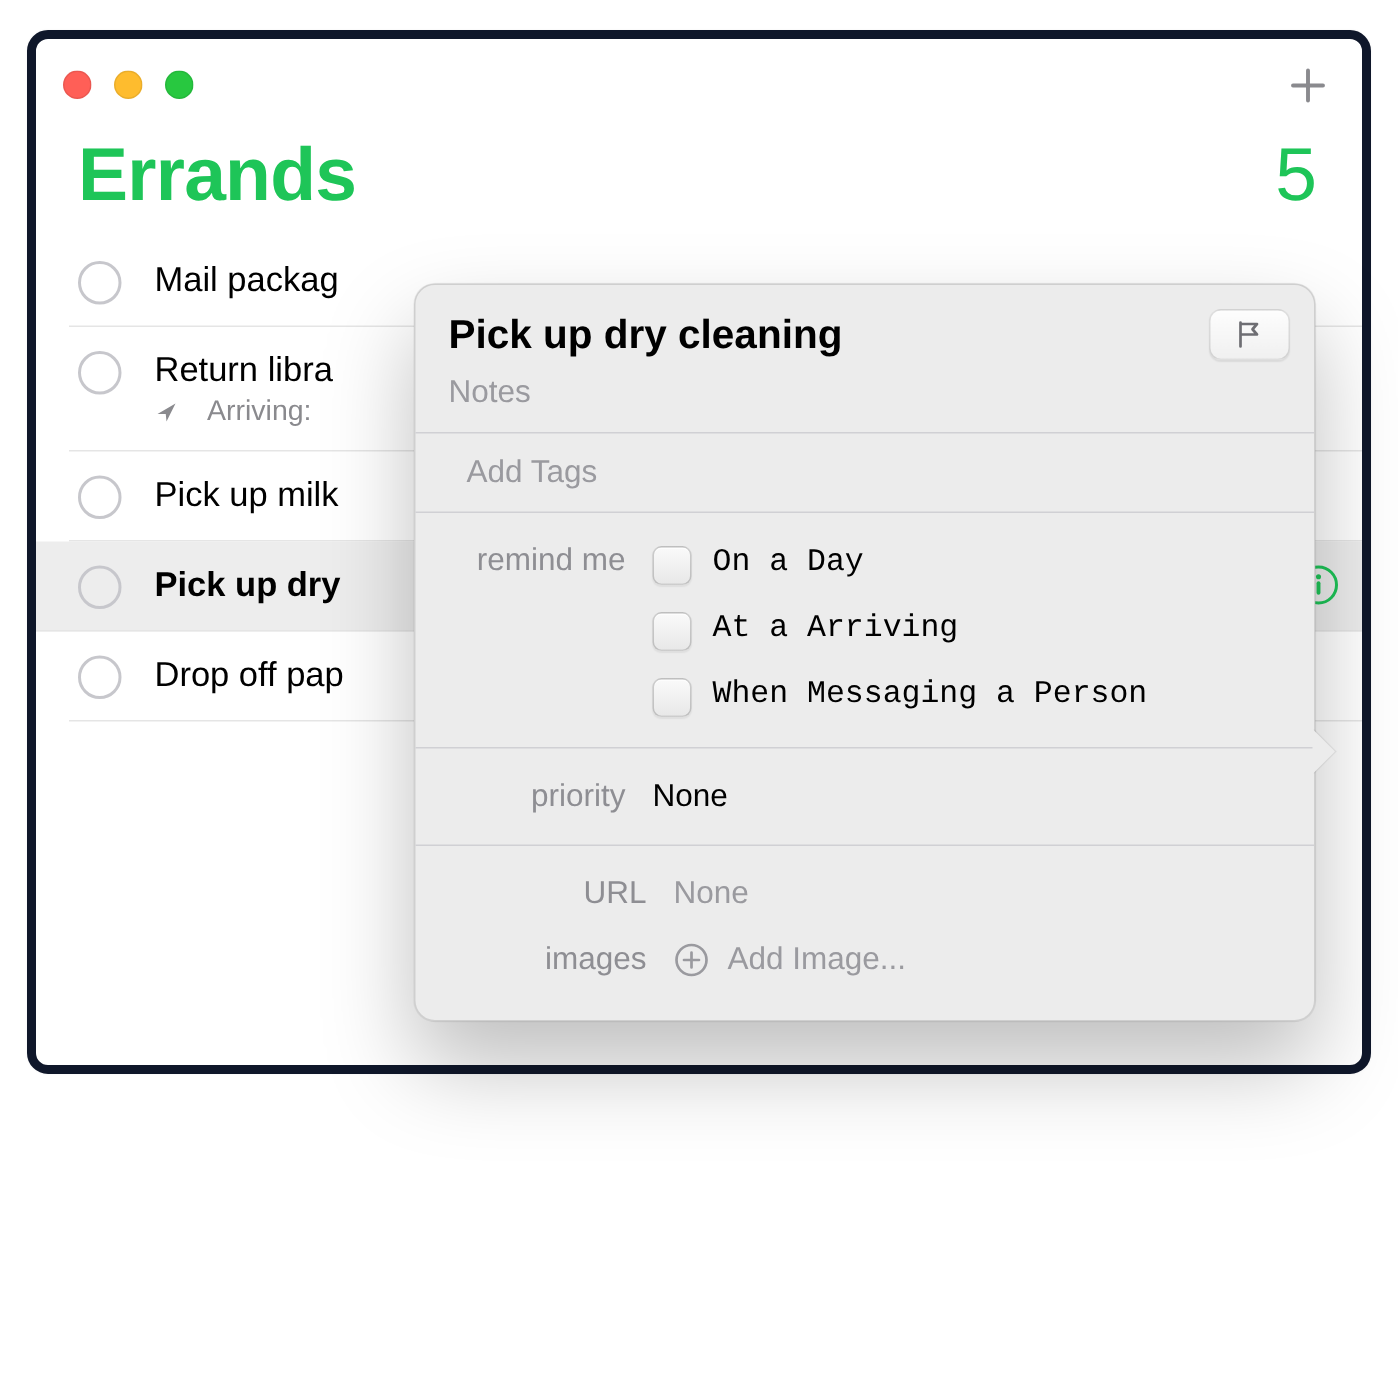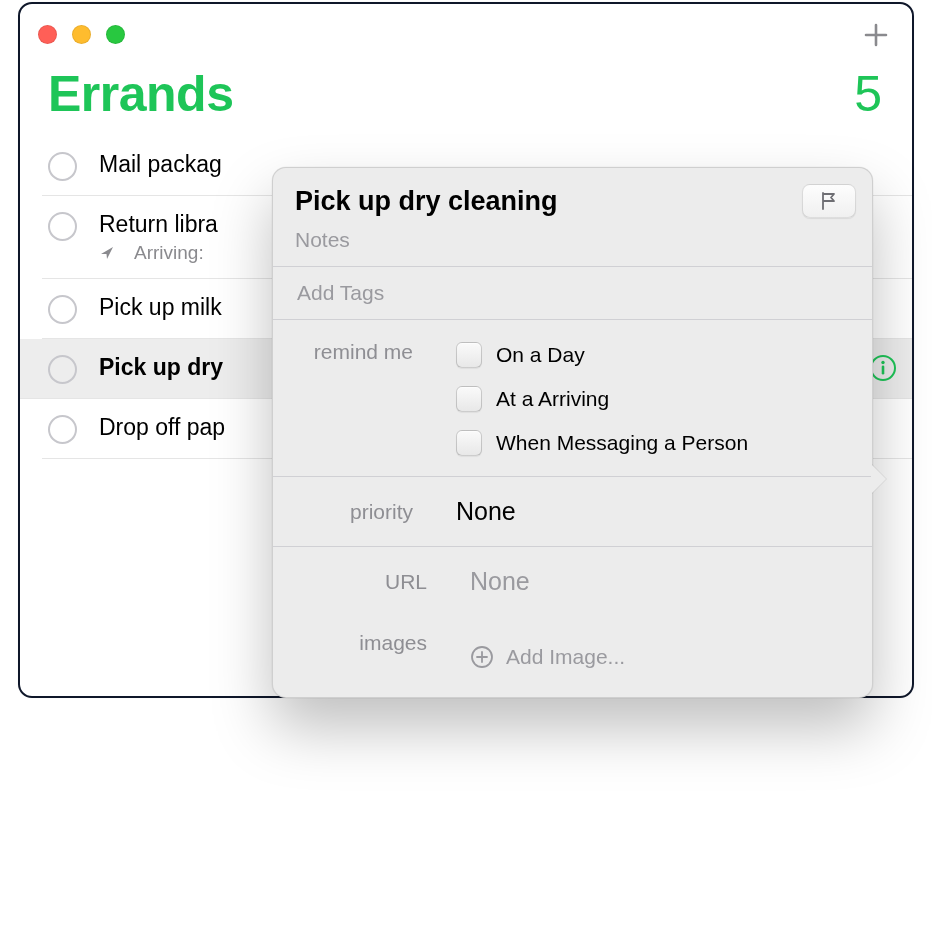--- a/index.html
+++ b/index.html
@@ -9,25 +9,25 @@
     width: 932px;
     height: 932px;
     font-family: -apple-system, "Helvetica Neue", Helvetica, Arial, sans-serif;
     background: #fff;
     position: relative;
     overflow: hidden;
   }
   .window {
     position: absolute;
     left: 18px;
-    top: 2px;
+    top: 20px;
     width: 896px;
     height: 696px;
     background: #fff;
-    border: 2px solid #0f172a;
+    border: 6px solid #0f172a;
     border-radius: 14px;
     box-shadow: 0 0 2px rgba(0,0,0,0.05);
   }
   .titlebar {
     height: 61px;
     display: flex;
     align-items: center;
     padding: 0 18px;
     justify-content: space-between;
   }
@@ -129,39 +129,39 @@
     border-radius: 8px;
     background: linear-gradient(#fdfdfd,#f0f0f0);
     border: 0.5px solid rgba(0,0,0,0.12);
     box-shadow: 0 1px 1px rgba(0,0,0,0.08);
     display:flex; align-items:center; justify-content:center;
     color:#6e6e73;
     cursor:pointer;
   }
   .ph { color:#9a9a9f; font-size:21px; }
   .pop-notes  { padding: 4px 22px 14px 22px; }
-  .pop-tags   { padding: 14px 22px 14px 24px; border-top: 1px solid #d0d0d4; }
+  .pop-tags   { padding: 14px 22px 14px 34px; border-top: 1px solid #d0d0d4; }
   .detail-section { border-top: 1px solid #d0d0d4; padding: 14px 22px; }
-  .kv-row { display:flex; align-items: center; padding: 6px 0; gap: 25px; }
+  .kv-row { display:flex; align-items: center; padding: 6px 0; }
   .kv-row.top { align-items:flex-start; }
   .kv-label { width: 136px; text-align:right; font-size:21px; color:#8e8e93; padding-right: 18px; flex-shrink:0; }
-  .kv-value { font-size:25px; color:#000; }
+  .kv-value { font-size:21px; color:#000; }
   .kv-value.muted { color:#9a9a9f; }
   .remind-options { display:flex; flex-direction:column; gap: 18px; padding-top:2px; }
-  .check-row { display:flex; align-items:center; gap: 14px; }
+  .check-row { display:flex; gap: 14px; font-family: Liberation Mono, monospace; }
   .checkbox {
     width: 26px; height: 26px; border-radius: 6px;
     background: linear-gradient(#fafafa,#e8e8e8);
     border: 0.5px solid rgba(0,0,0,0.18);
     box-shadow: 0 1px 1px rgba(0,0,0,0.06), inset 0 1px 0 rgba(255,255,255,0.6);
   }
   .check-label { font-size: 21px; color:#000; }
   .bottom-section { border-top: 1px solid #d0d0d4; padding: 10px 22px 18px 36px; }
   .bottom-section .kv-row { padding: 10px 0; }
-  .add-image { display:flex; align-items:center; gap: 12px; color:#9a9a9f; font-size:21px; cursor:pointer;margin-top:29px; }
+  .add-image { display:flex; align-items:center; gap: 12px; color:#9a9a9f; font-size:21px; cursor:pointer; }
   .add-image svg { display:block; }
 </style>
 </head>
 <body>
 
 <div class="window">
   <div class="titlebar">
     <div class="traffic-lights">
       <div class="tl tl-red"></div>
       <div class="tl tl-amber"></div>

